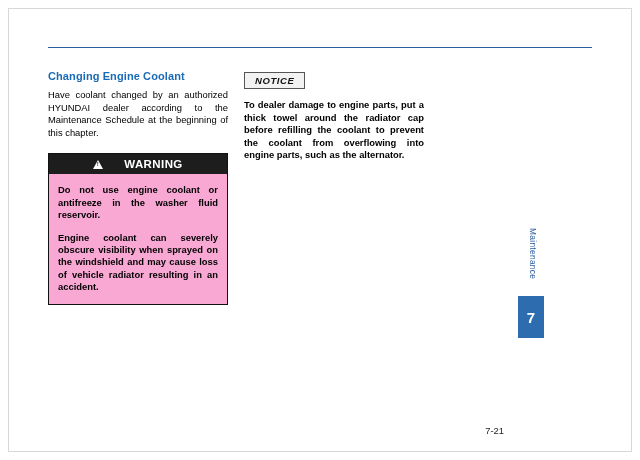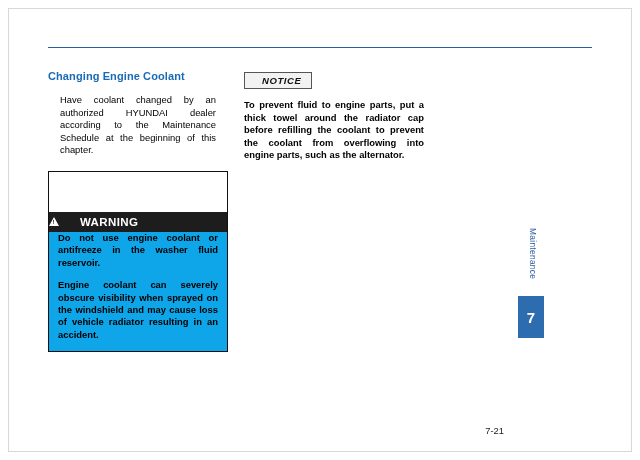--- a/index.html
+++ b/index.html
@@ -61,37 +61,36 @@
     font-size: 11px;
     font-weight: bold;
     margin: 0 0 7px 0;
     letter-spacing: 0.1px;
   }
   .body-text {
     font-size: 9.4px;
     line-height: 12.6px;
     color: #000000;
     text-align: justify;
-    margin: 12px;
+    margin: 0;
   }
   .warning-box {
     margin-top: 14px;
     border: 1px solid #111111;
     box-sizing: border-box;
     width: 180px;
   }
   .warning-head {
     background: #1d1d1d;
     color: #ffffff;
     height: 20px;
     display: flex;
     align-items: center;
-    justify-content: flex-start;
+    justify-content: center;
     gap: 21px;
-    margin-top: 40px;
   }
   .warning-head .label {
     font-size: 11.5px;
     font-weight: bold;
     letter-spacing: 0.4px;
   }
   .tri {
     display: inline-block;
     width: 0;
     height: 0;
@@ -104,38 +103,38 @@
     content: "!";
     position: absolute;
     left: -1.6px;
     top: 1.5px;
     font-size: 6px;
     line-height: 6px;
     color: #1d1d1d;
     font-weight: bold;
   }
   .warning-body {
-    padding: 0 9px 10px 9px;
-    background: #0ea5e9;
+    padding: 10px 9px 10px 9px;
+    background: #f9a8d4;
   }
   .warning-body p {
     margin: 0 0 10px 0;
     font-size: 9.4px;
     line-height: 12.4px;
     font-weight: bold;
     text-align: justify;
     color: #000000;
   }
   .warning-body p:last-child {
     margin-bottom: 0;
   }
   .notice-tag {
     display: inline-block;
     border: 1px solid #555555;
-    padding: 2px 9px 2px 17px;
+    padding: 2px 9px 2px 10px;
     font-size: 9.5px;
     font-style: italic;
     font-weight: bold;
     letter-spacing: 0.6px;
     color: #111111;
     background: #f2f2f2;
   }
   .notice-body {
     margin-top: 10px;
     font-size: 9.4px;
@@ -202,21 +201,21 @@
         <div class="warning-body">
           <p>Do not use engine coolant or antifreeze in the washer fluid reservoir.</p>
           <p>Engine coolant can severely obscure visibility when sprayed on the windshield and may cause loss of vehicle radiator resulting in an accident.</p>
         </div>
       </div>
 
     </div>
 
     <div class="col-right">
       <div class="notice-tag">NOTICE</div>
-      <div class="notice-body">To prevent fluid to engine parts, put a thick towel around the radiator cap before refilling the coolant to prevent the coolant from overflowing into engine parts, such as the alternator.</div>
+      <div class="notice-body">To dealer damage to engine parts, put a thick towel around the radiator cap before refilling the coolant to prevent the coolant from overflowing into engine parts, such as the alternator.</div>
     </div>
 
   </div>
 
   <div class="side-tab-label">Maintenance</div>
 
   <div class="side-tab-block">7</div>
 
   <div class="folio">7-21</div>
 

